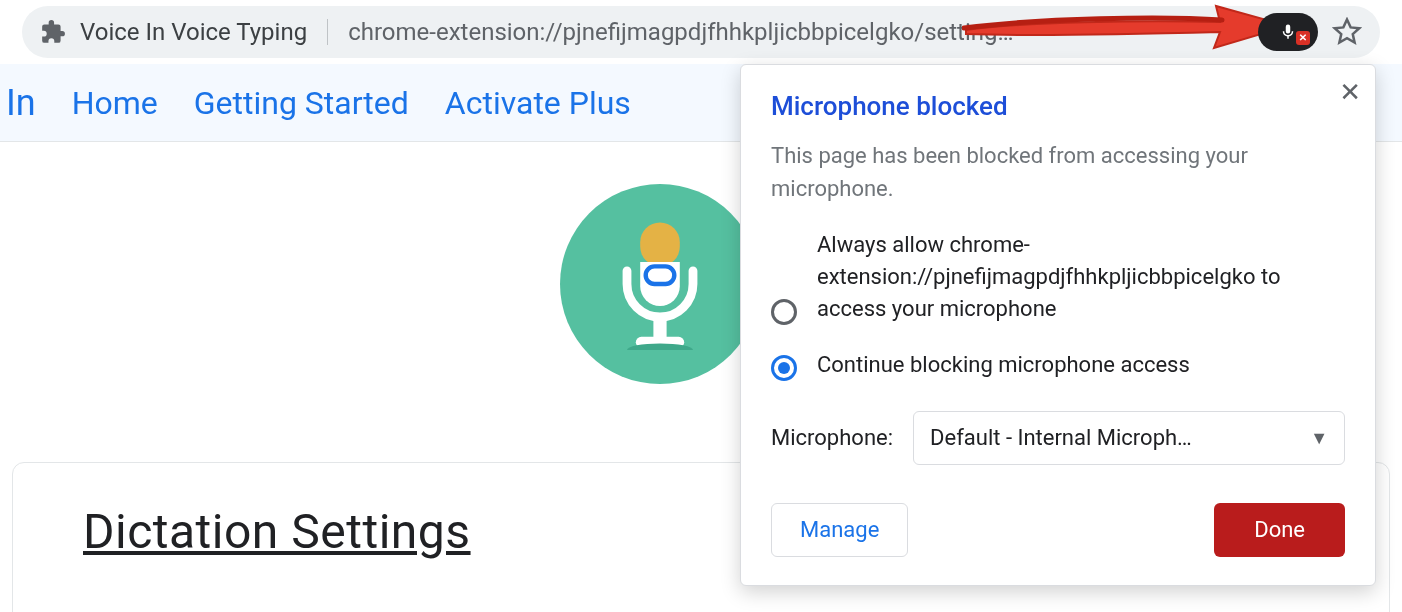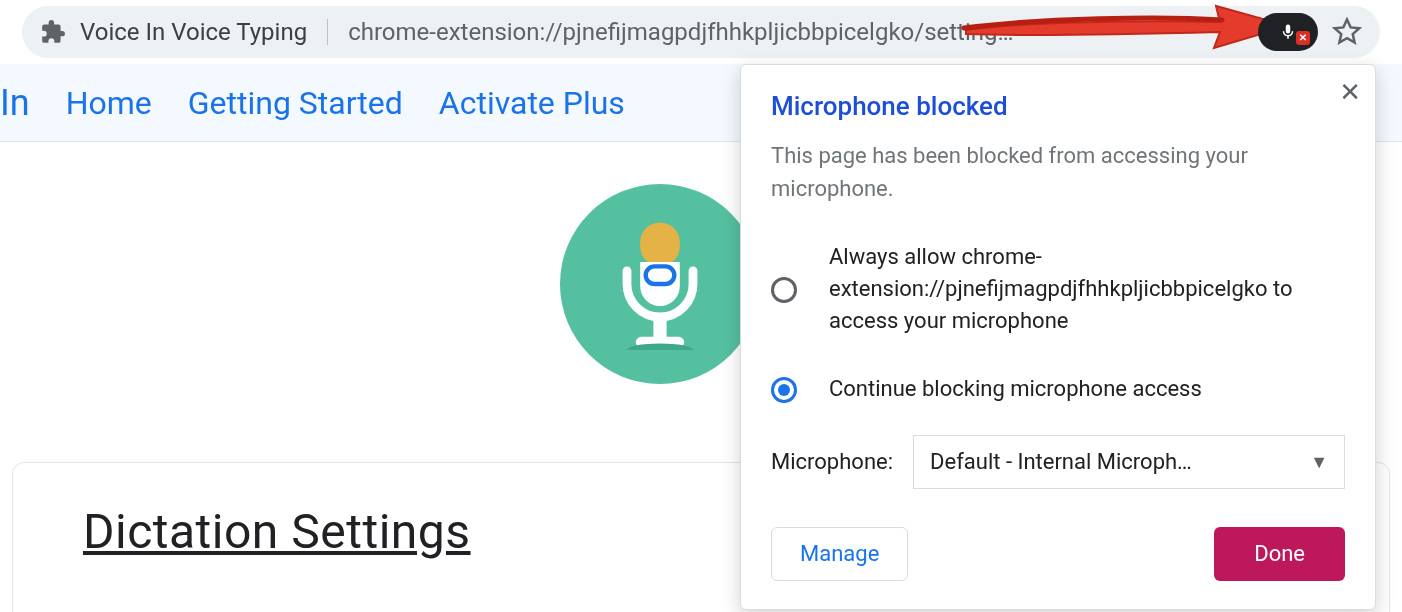--- a/index.html
+++ b/index.html
@@ -83,20 +83,21 @@
     height:78px;
     display:flex;
     align-items:center;
     padding-left:0;
     gap:36px;
   }
   .brand {
     font-size:36px;
     color:#1a73e8;
     font-weight:400;
+    padding-left:6px;
   }
   .nav-link {
     font-size:32px;
     color:#1a73e8;
   }
 
   
   .main {
     position:relative;
     height: calc(612px - 64px - 78px);
@@ -158,23 +159,23 @@
     line-height:1;
   }
   .bubble p {
     margin-top:18px;
     font-size:22px;
     color:#70757a;
     line-height:1.5;
   }
   .radio-row {
     display:flex;
-    align-items:center;
-    gap:32px;
-    margin-top:36px;
+    align-items:flex-end;
+    gap:20px;
+    margin-top:24px;
   }
   .radio-row label {
     font-size:22px;
     color:#202124;
     line-height:1.45;
   }
   .radio {
     width:26px; height:26px;
     border-radius:50%;
     border:3px solid #5f6368;
@@ -199,21 +200,21 @@
     justify-content:flex-end;
   }
   .mic-select-row .lbl {
     font-size:22px;
     color:#202124;
   }
   .select {
     flex:1;
     height:54px;
     border:1px solid #dadce0;
-    border-radius:0;
+    border-radius:6px;
     display:flex;
     align-items:center;
     justify-content:space-between;
     padding:0 16px;
     font-size:22px;
     color:#202124;
   }
   .select .caret {
     font-size:18px;
     color:#5f6368;
@@ -232,21 +233,21 @@
     align-items:center;
     justify-content:center;
     padding:0 28px;
   }
   .btn-outline {
     border:1px solid #dadce0;
     color:#1a73e8;
     background:#fff;
   }
   .btn-primary {
-    background:#be185d;
+    background:#b91c1c;
     color:#fff;
     padding:0 40px;
   }
 </style>
 </head>
 <body>
 
 <div class="omnibar-wrap">
   <div class="omnibar">
     <span class="puzzle-icon">

